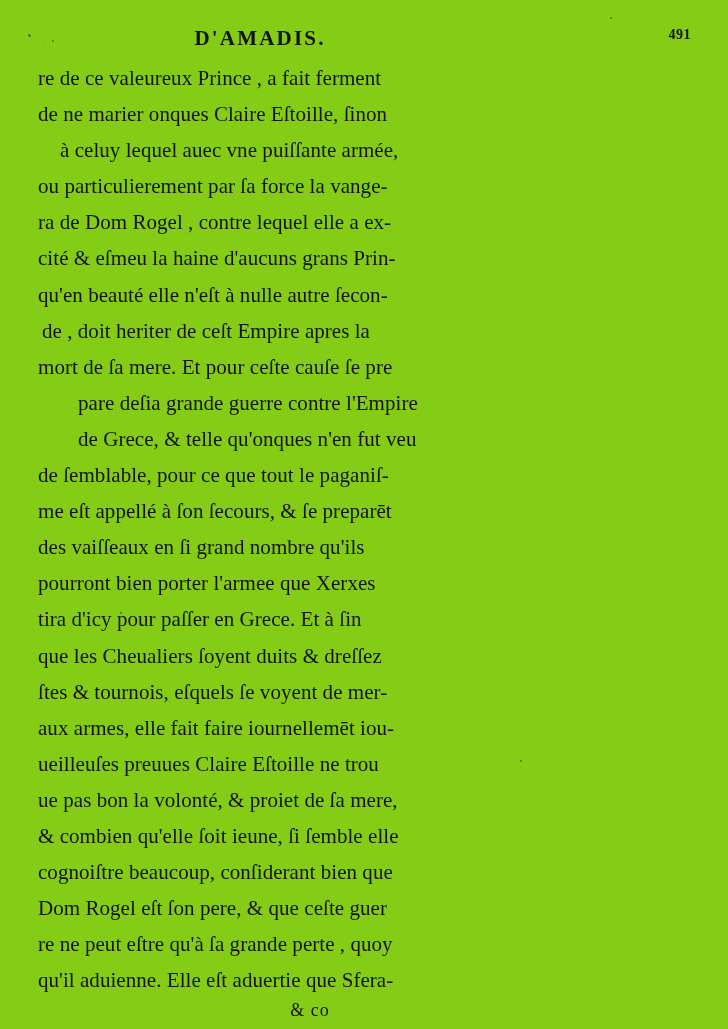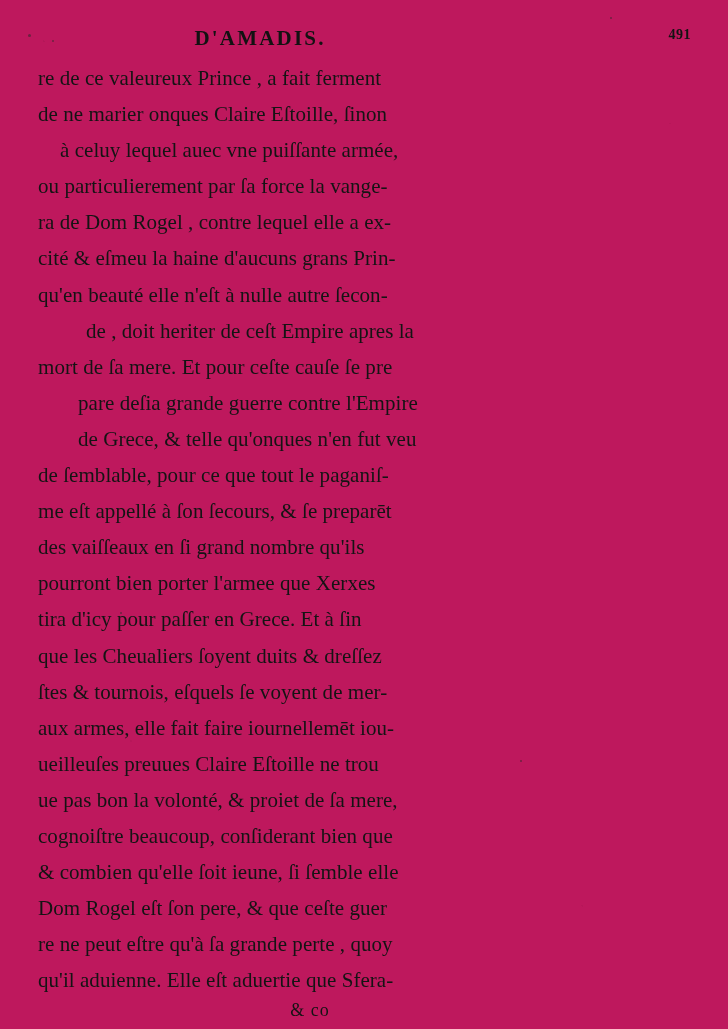--- a/index.html
+++ b/index.html
@@ -11,21 +11,21 @@
     width: 728px;
     height: 1029px;
     overflow: hidden;
     font-family: "Liberation Serif", serif;
     color: #131313;
   }
   .page {
     position: relative;
     width: 728px;
     height: 1029px;
-    background: #be185d;
+    background: #84cc16;
   }
   
   .page::before {
     content: "";
     position: absolute;
     inset: 0;
     background:
       radial-gradient(circle at 6% 4%, rgba(0,0,0,0.05) 0 1px, transparent 1px),
       radial-gradient(circle at 92% 12%, rgba(0,0,0,0.04) 0 1px, transparent 1px),
       radial-gradient(circle at 18% 72%, rgba(0,0,0,0.04) 0 1px, transparent 1px),
@@ -72,21 +72,21 @@
   }
   .line {
     font-size: 21px;
     line-height: 36.1px;
     white-space: nowrap;
     color: #141414;
     letter-spacing: 0.05px;
   }
   .line.ind2 { padding-left: 22px; }
   .line.ind3 { padding-left: 8px; margin-left: 32px; }
-  .line.ind4 { padding-left: 4px; margin-left: 44px; }
+  .line.ind4 { padding-left: 4px; }
   .catch {
     position: absolute;
     top: 1000px;
     left: 0;
     width: 620px;
     text-align: center;
     font-size: 18px;
     letter-spacing: 1px;
   }
 </style>
@@ -121,22 +121,22 @@
     <div class="line">de ſemblable, pour ce que tout le paganiſ-</div>
     <div class="line">me eſt appellé à ſon ſecours, &amp; ſe preparēt</div>
     <div class="line">des vaiſſeaux en ſi grand  nombre qu'ils</div>
     <div class="line">pourront bien porter l'armee que Xerxes</div>
     <div class="line">tira d'icy pour paſſer en Grece.    Et à ſin</div>
     <div class="line">que les Cheualiers ſoyent duits &amp; dreſſez</div>
     <div class="line">ſtes &amp; tournois, eſquels ſe voyent de mer-</div>
     <div class="line">aux armes, elle fait faire iournellemēt iou-</div>
     <div class="line">ueilleuſes preuues  Claire Eſtoille ne trou</div>
     <div class="line">ue pas bon la volonté, &amp; proiet de ſa mere,</div>
+    <div class="line">&amp; combien qu'elle ſoit ieune, ſi ſemble elle</div>
     <div class="line">cognoiſtre beaucoup, conſiderant bien que</div>
-    <div class="line">&amp; combien qu'elle ſoit ieune, ſi ſemble elle</div>
     <div class="line">Dom Rogel eſt ſon pere, &amp; que ceſte guer</div>
     <div class="line">re ne peut eſtre qu'à ſa grande perte , quoy</div>
     <div class="line">qu'il aduienne. Elle eſt aduertie que Sfera-</div>
 
   </div>
 
   <div class="catch">&amp; co</div>
 
 </div>
 

